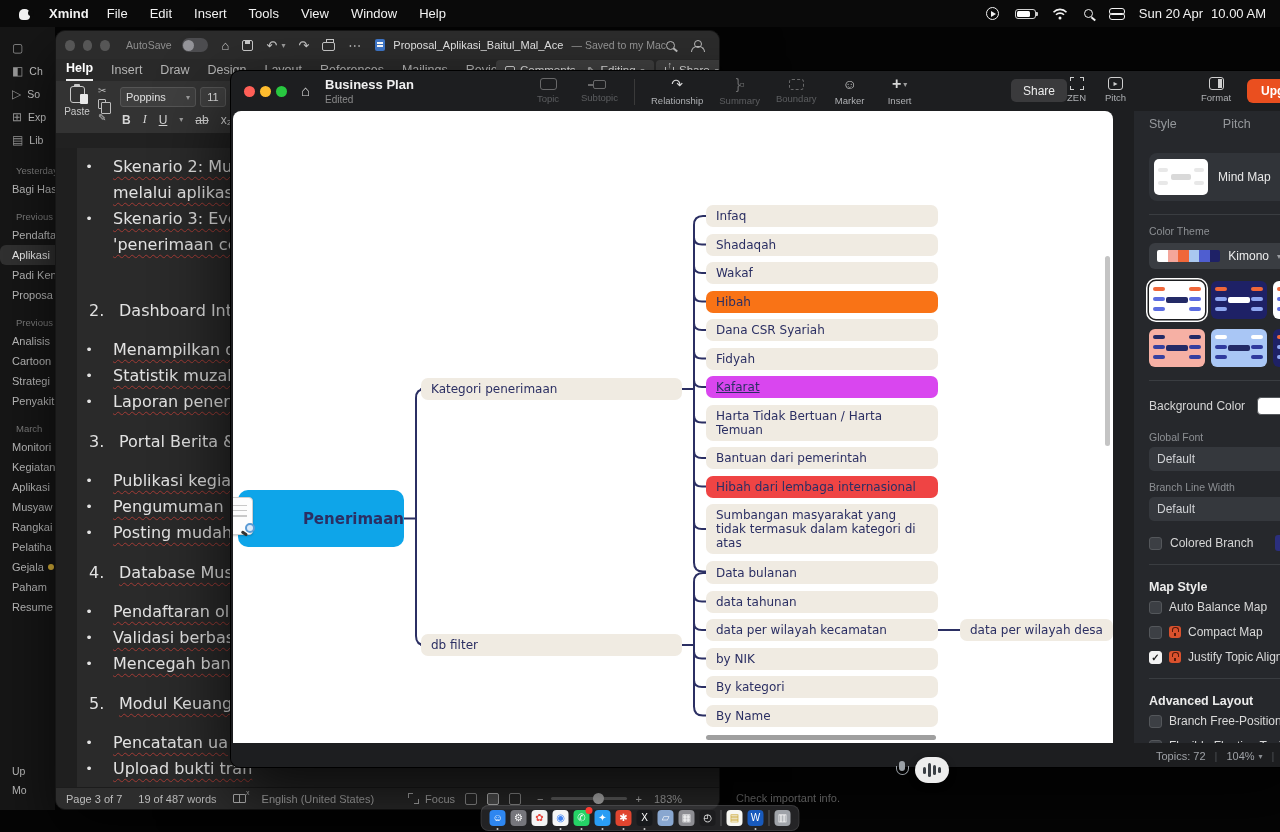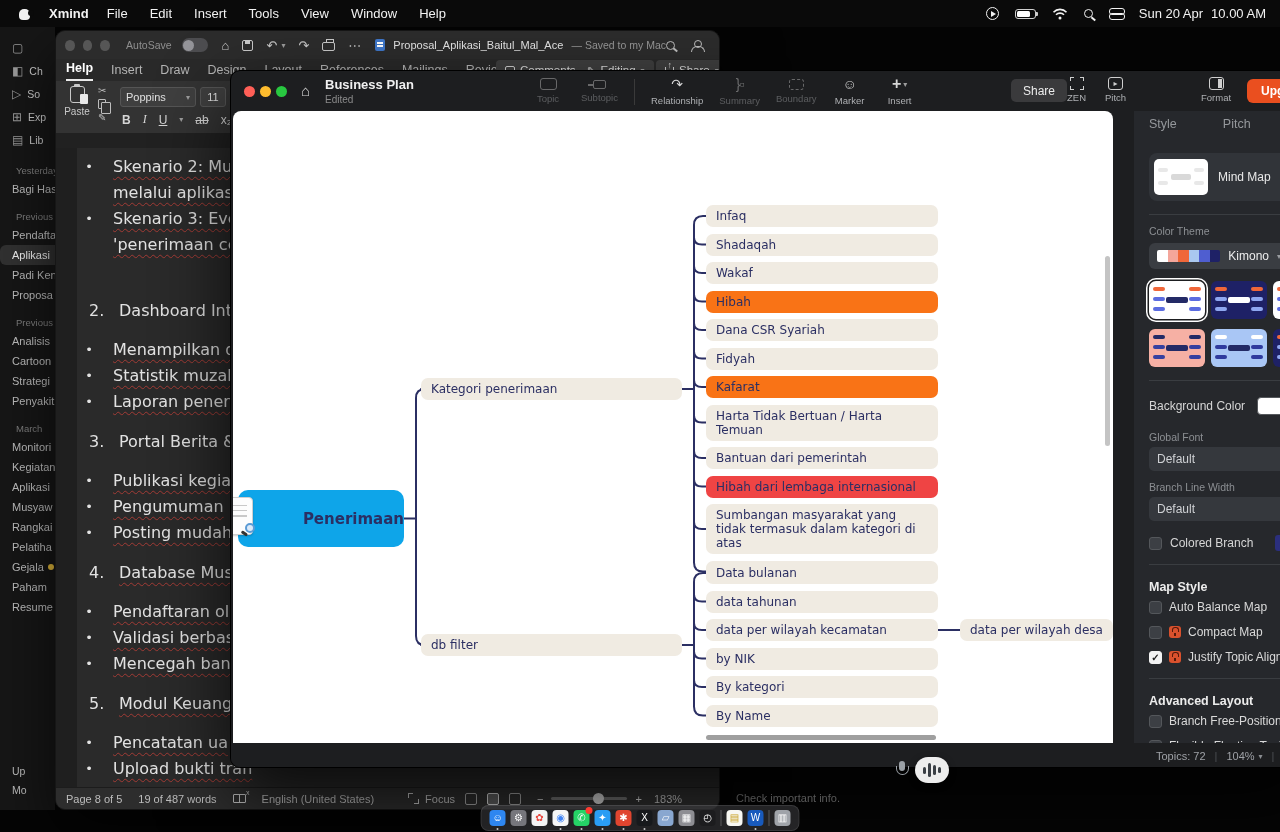--- a/index.html
+++ b/index.html
@@ -492,21 +492,21 @@
             <span class="doc-text wavy">Upload bukti tran</span>
           </div>
           <div class="doc-line" style="margin-top: 0px;">
             <span class="doc-marker">•</span>
             <span class="doc-text wavy">Laporan otomati</span>
           </div>
         </div>
     </div>
 
     <div class="w-status">
-      <span>Page 8 of 5</span>
+      <span>Page 3 of 7</span>
       <span class="ws-gap">19 of 487 words</span>
       <span class="bookx"></span>
       <span class="ws-gap">English (United States)</span>
       <span class="focus-ic"></span>
       <span class="ws-gap" style="margin-left:6px">Focus</span>
       <span class="view-ic"></span>
       <span class="view-ic sel"></span>
       <span class="view-ic"></span>
       <span class="zoom-minus">−</span>
       <span class="zoom-track">
@@ -599,21 +599,21 @@
       <div class="v-scroll"></div>
       <div class="h-scroll"></div>
     <div class="mm-node mm-branch" style="background: rgb(240, 235, 226); color: rgb(43, 47, 99); top: 267px;">Kategori penerimaan</div>
         <div class="mm-col" style="top: 94px;">
           <div class="mm-node" style="background: rgb(240, 235, 226); color: rgb(43, 47, 99);">Infaq</div>
           <div class="mm-node" style="background: rgb(240, 235, 226); color: rgb(43, 47, 99);">Shadaqah</div>
           <div class="mm-node" style="background: rgb(240, 235, 226); color: rgb(43, 47, 99);">Wakaf</div>
           <div class="mm-node" style="background: #f97316; color: rgb(43, 47, 99);">Hibah</div>
           <div class="mm-node" style="background: rgb(240, 235, 226); color: rgb(43, 47, 99);">Dana CSR Syariah</div>
           <div class="mm-node" style="background: rgb(240, 235, 226); color: rgb(43, 47, 99);">Fidyah</div>
-          <div class="mm-node" style="background: #f97316; color: rgb(43, 47, 99);">Kafarat</div>
+          <div class="mm-node" style="background: #d946ef; color: rgb(43, 47, 99); text-decoration: underline;">Kafarat</div>
           <div class="mm-node" style="background: rgb(240, 235, 226); color: rgb(43, 47, 99);">Harta Tidak Bertuan / Harta Temuan</div>
           <div class="mm-node" style="background: rgb(240, 235, 226); color: rgb(43, 47, 99);">Bantuan dari pemerintah</div>
           <div class="mm-node" style="background: #ef4444; color: rgb(43, 47, 99);">Hibah dari lembaga internasional</div>
           <div class="mm-node" style="background: rgb(240, 235, 226); color: rgb(43, 47, 99);">Sumbangan masyarakat yang tidak termasuk dalam kategori di atas</div>
           <div class="mm-node" style="background: rgb(240, 235, 226); color: rgb(43, 47, 99);">Add net kategori ( dinamis )</div>
         </div>
         <div class="mm-node mm-branch" style="background: rgb(240, 235, 226); color: rgb(43, 47, 99); top: 523px;">db filter</div>
         <div class="mm-col" style="top: 451px;">
           <div class="mm-node" style="background: rgb(240, 235, 226); color: rgb(43, 47, 99);">Data bulanan</div>
           <div class="mm-node" style="background: rgb(240, 235, 226); color: rgb(43, 47, 99);">data tahunan</div>

